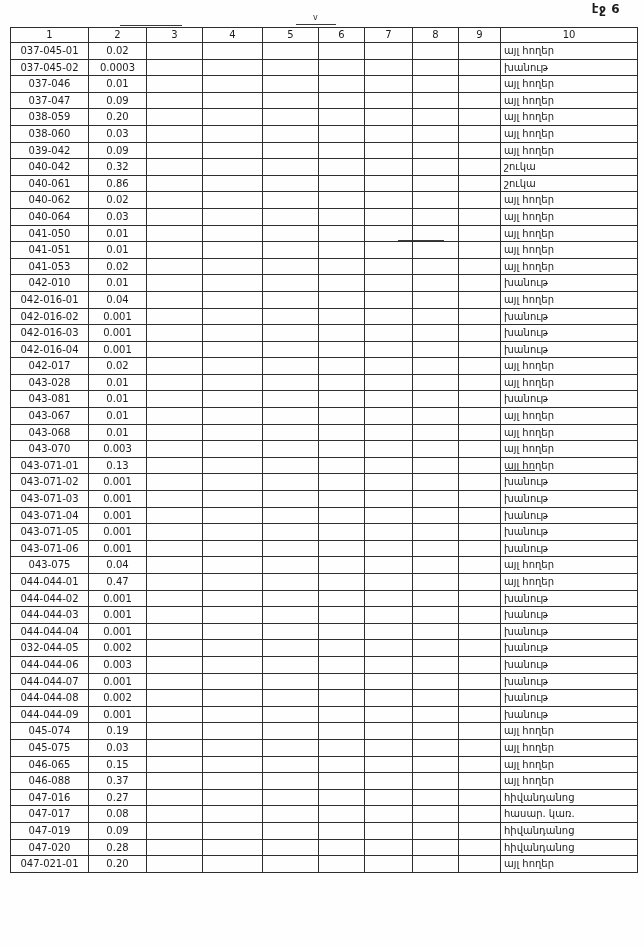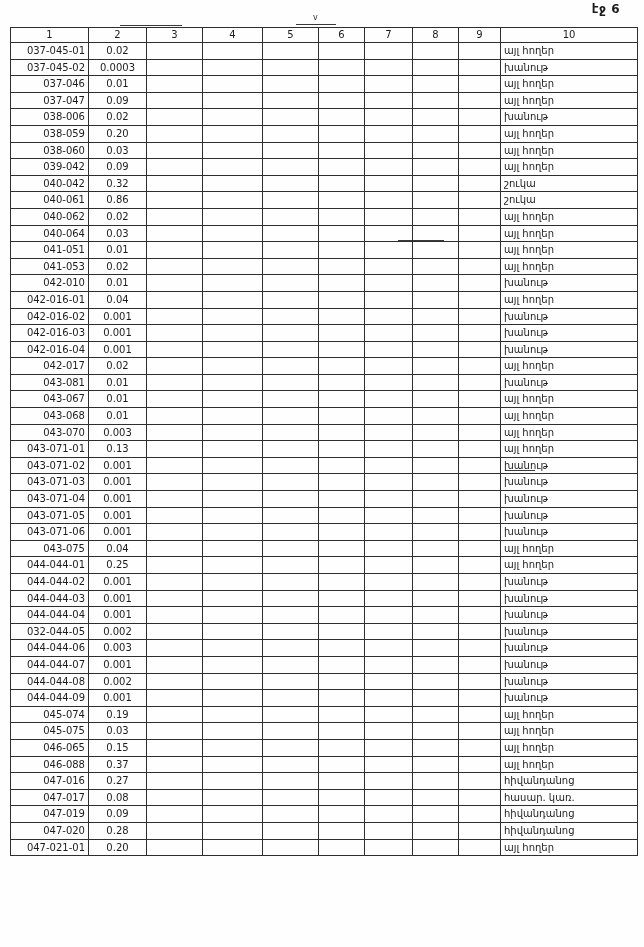--- a/index.html
+++ b/index.html
@@ -56,21 +56,21 @@
     white-space: nowrap;
     overflow: hidden;
     font-weight: normal;
   }
   .doc-table thead th {
     text-align: center;
     height: 14px;
     line-height: 14px;
     font-size: 10px;
   }
-  td.col-code { text-align: right; }
+  td.col-code { text-align: center; }
   td.col-area { text-align: center; }
   td.col-use  { text-align: left; margin-left: 24px; }
   td.col-empty {
     position: relative;
   }
 </style>
 </head>
 <body>
 
 <div class="page">
@@ -154,32 +154,20 @@
           <td class="col-empty"></td>
           <td class="col-empty"></td>
           <td class="col-empty"></td>
           <td class="col-empty"></td>
           <td class="col-empty"></td>
           <td class="col-empty"></td>
           <td class="col-empty"></td>
           <td class="col-use">այլ հողեր</td>
         </tr>
         <tr>
-          <td class="col-code">038-006</td>
-          <td class="col-area">0.02</td>
-          <td class="col-empty"></td>
-          <td class="col-empty"></td>
-          <td class="col-empty"></td>
-          <td class="col-empty"></td>
-          <td class="col-empty"></td>
-          <td class="col-empty"></td>
-          <td class="col-empty"></td>
-          <td class="col-use">խանութ</td>
-        </tr>
-        <tr>
           <td class="col-code">038-059</td>
           <td class="col-area">0.20</td>
           <td class="col-empty"></td>
           <td class="col-empty"></td>
           <td class="col-empty"></td>
           <td class="col-empty"></td>
           <td class="col-empty"></td>
           <td class="col-empty"></td>
           <td class="col-empty"></td>
           <td class="col-use">այլ հողեր</td>
@@ -250,20 +238,32 @@
           <td class="col-empty"></td>
           <td class="col-empty"></td>
           <td class="col-empty"></td>
           <td class="col-empty"></td>
           <td class="col-empty"></td>
           <td class="col-empty"></td>
           <td class="col-empty"></td>
           <td class="col-use">այլ հողեր</td>
         </tr>
         <tr>
+          <td class="col-code">041-050</td>
+          <td class="col-area">0.01</td>
+          <td class="col-empty"></td>
+          <td class="col-empty"></td>
+          <td class="col-empty"></td>
+          <td class="col-empty"></td>
+          <td class="col-empty"></td>
+          <td class="col-empty"></td>
+          <td class="col-empty"></td>
+          <td class="col-use">այլ հողեր</td>
+        </tr>
+        <tr>
           <td class="col-code">041-051</td>
           <td class="col-area">0.01</td>
           <td class="col-empty"></td>
           <td class="col-empty"></td>
           <td class="col-empty"></td>
           <td class="col-empty"></td>
           <td class="col-empty"></td>
           <td class="col-empty"></td>
           <td class="col-empty"></td>
           <td class="col-use">այլ հողեր</td>
@@ -346,20 +346,32 @@
           <td class="col-empty"></td>
           <td class="col-empty"></td>
           <td class="col-empty"></td>
           <td class="col-empty"></td>
           <td class="col-empty"></td>
           <td class="col-empty"></td>
           <td class="col-empty"></td>
           <td class="col-use">այլ հողեր</td>
         </tr>
         <tr>
+          <td class="col-code">043-028</td>
+          <td class="col-area">0.01</td>
+          <td class="col-empty"></td>
+          <td class="col-empty"></td>
+          <td class="col-empty"></td>
+          <td class="col-empty"></td>
+          <td class="col-empty"></td>
+          <td class="col-empty"></td>
+          <td class="col-empty"></td>
+          <td class="col-use">այլ հողեր</td>
+        </tr>
+        <tr>
           <td class="col-code">043-081</td>
           <td class="col-area">0.01</td>
           <td class="col-empty"></td>
           <td class="col-empty"></td>
           <td class="col-empty"></td>
           <td class="col-empty"></td>
           <td class="col-empty"></td>
           <td class="col-empty"></td>
           <td class="col-empty"></td>
           <td class="col-use">խանութ</td>
@@ -479,21 +491,21 @@
           <td class="col-empty"></td>
           <td class="col-empty"></td>
           <td class="col-empty"></td>
           <td class="col-empty"></td>
           <td class="col-empty"></td>
           <td class="col-empty"></td>
           <td class="col-use">այլ հողեր</td>
         </tr>
         <tr>
           <td class="col-code">044-044-01</td>
-          <td class="col-area">0.25</td>
+          <td class="col-area">0.47</td>
           <td class="col-empty"></td>
           <td class="col-empty"></td>
           <td class="col-empty"></td>
           <td class="col-empty"></td>
           <td class="col-empty"></td>
           <td class="col-empty"></td>
           <td class="col-empty"></td>
           <td class="col-use">այլ հողեր</td>
         </tr>
         <tr>

